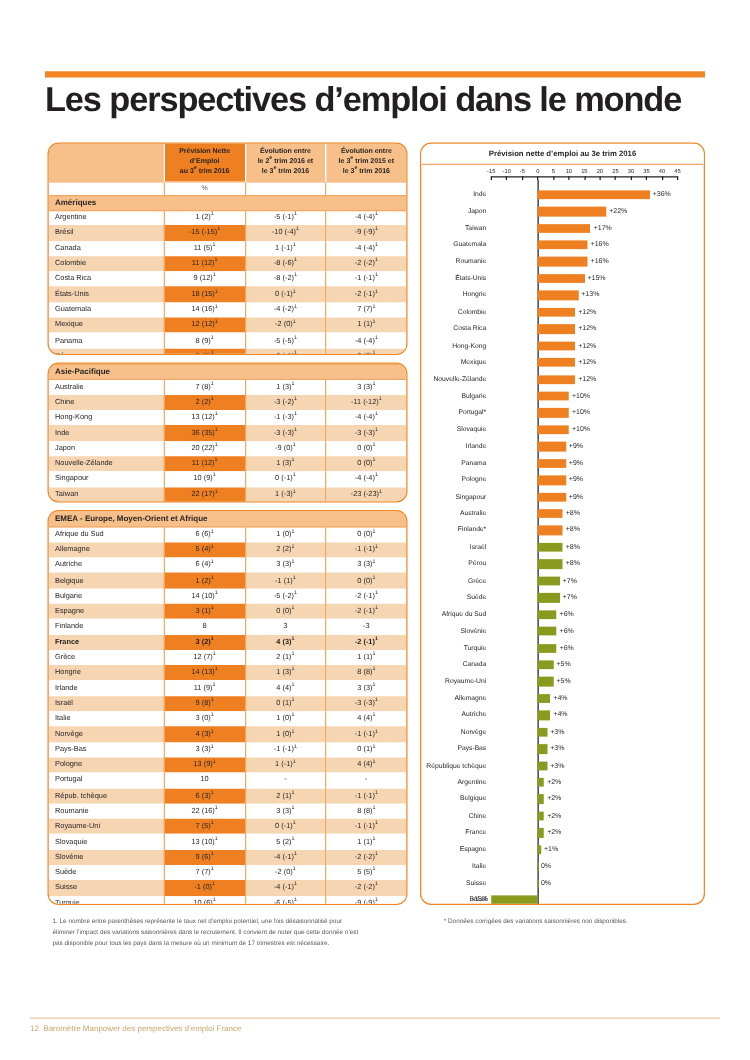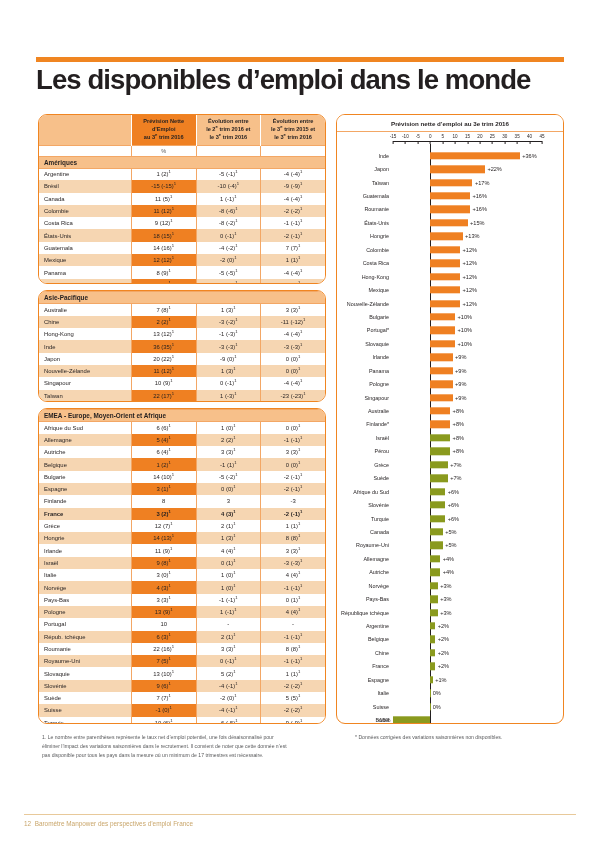--- a/index.html
+++ b/index.html
@@ -162,21 +162,21 @@
     position:absolute; left:24px; top:820px;
     font-size:6.4px; color:#c9a66b;
   }
 </style>
 </head>
 <body>
 
 <div class="page">
 
   <div class="top-rule"></div>
-  <div class="page-title">Les disponibles d’emploi dans le monde</div>
+  <div class="page-title">Les perspectives d’emploi dans le monde</div>
 
   <div class="panel" id="tbl-americas" style="left:38px; top:114px; width:288px; height:170px;">
     <table class="tbl">
       <colgroup>
           <col style="width:32.3%">
           <col style="width:22.6%">
           <col style="width:22.6%">
           <col style="width:22.5%">
         </colgroup>
       <tbody>

